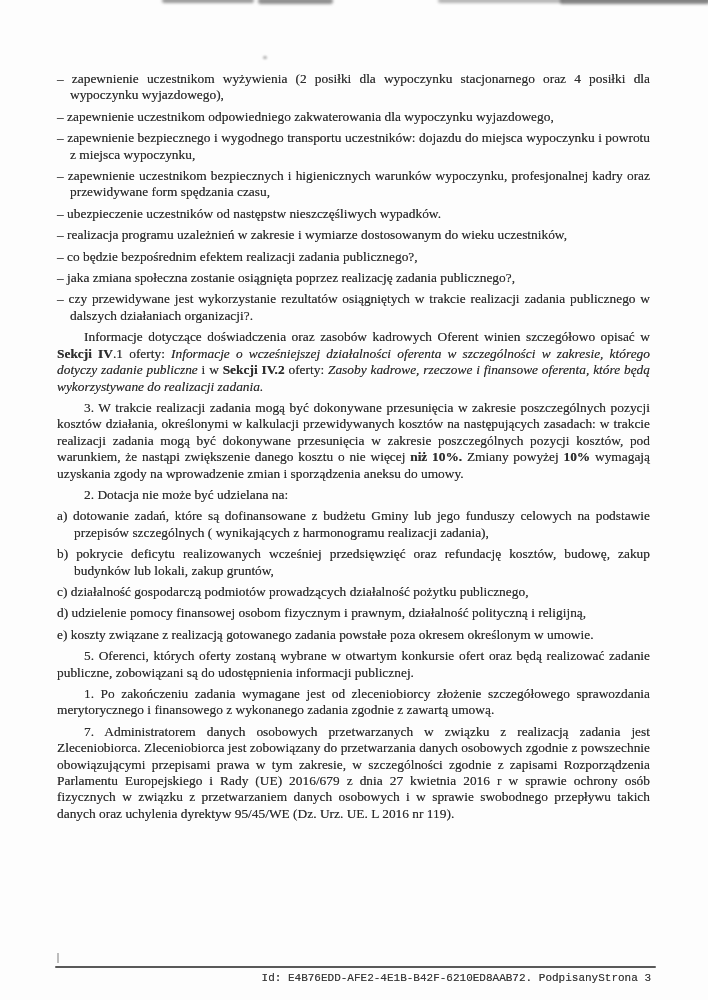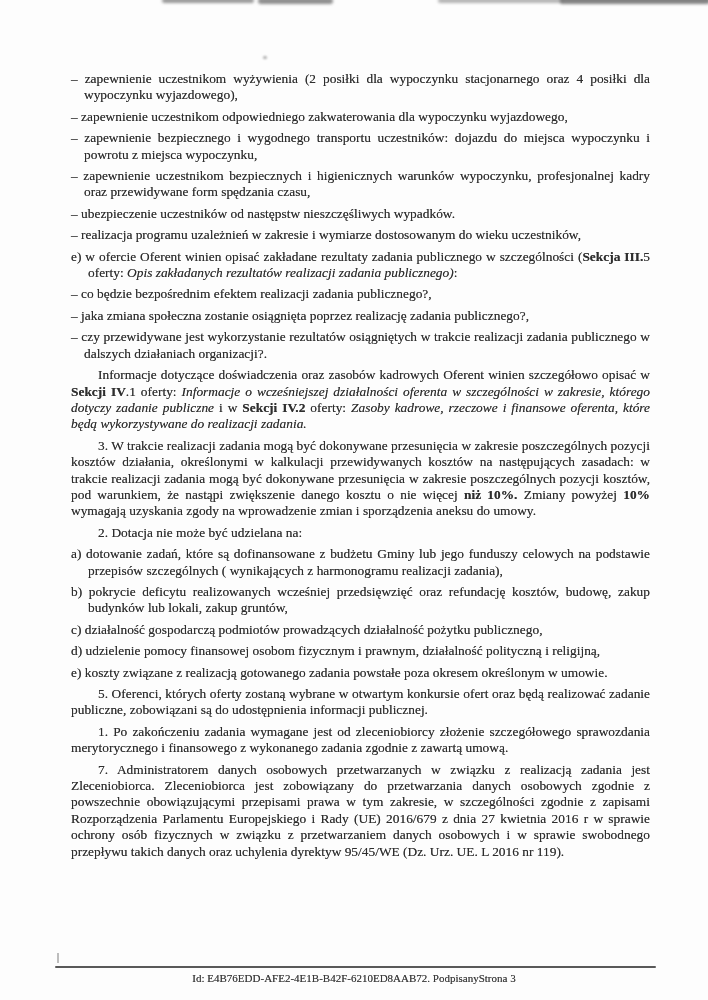--- a/index.html
+++ b/index.html
@@ -18,21 +18,21 @@
 
   .content {
     position: absolute;
     left: 57px;
     top: 71px;
     width: 593px;
     font-size: 13.4px;
     line-height: 16.4px;
     text-align: justify;
   }
-  p.blk { margin: 0 0 5px 14px; }
+  p.blk { margin: 0 0 5px 0; }
   p.para { text-indent: 27px; }
   p.dash { padding-left: 13px; text-indent: -13px; }
   p.lettered { padding-left: 17px; text-indent: -17px; }
   p.heading { font-weight: bold; margin-top: 4px; text-align: left; }
   p.heading .marker { margin-right: 8px; }
   .b { font-weight: bold; }
   .i { font-style: italic; }
 
   
   .footer-rule {
@@ -43,24 +43,25 @@
     height: 2px;
     background: rgba(60,60,60,0.85);
     border-radius: 1px;
   }
   .footer {
     position: absolute;
     left: 57px;
     top: 971px;
     width: 594px;
     display: flex;
-    justify-content: center;
+    justify-content: flex-end;
     font-size: 11px;
     line-height: 14px;
     color: #3a3a3a;
+    font-family: Liberation Mono, monospace;
   }
 
   
   .smudge { position: absolute; border-radius: 3px; filter: blur(1.6px); }
   .smudge.s1 { left: 162px; top: -2px; width: 92px;  height: 5px; background: #777; opacity: .75; }
   .smudge.s2 { left: 258px; top: -2px; width: 75px;  height: 6px; background: #5f5f5f; opacity: .7; }
   .smudge.s3 { left: 438px; top: -2px; width: 125px; height: 5px; background: #8d8d8d; opacity: .65; }
   .smudge.s4 { left: 560px; top: -3px; width: 150px; height: 7px; background: #636363; opacity: .8; }
   .speck {
     position: absolute; left: 263px; top: 56px;
@@ -85,21 +86,20 @@
   <div class="speck"></div>
   <div class="mark-footer"></div>
 
   <div class="content">
       <p class="blk dash"><span class="marker">– </span><span>zapewnienie uczestnikom wyżywienia (2 posiłki dla wypoczynku stacjonarnego oraz 4 posiłki dla wypoczynku wyjazdowego),</span></p>
       <p class="blk dash"><span class="marker">– </span><span>zapewnienie uczestnikom odpowiedniego zakwaterowania dla wypoczynku wyjazdowego,</span></p>
       <p class="blk dash"><span class="marker">– </span><span>zapewnienie bezpiecznego i wygodnego transportu uczestników: dojazdu do miejsca wypoczynku i powrotu z miejsca wypoczynku,</span></p>
       <p class="blk dash"><span class="marker">– </span><span>zapewnienie uczestnikom bezpiecznych i higienicznych warunków wypoczynku, profesjonalnej kadry oraz przewidywane form spędzania czasu,</span></p>
       <p class="blk dash"><span class="marker">– </span><span>ubezpieczenie uczestników od następstw nieszczęśliwych wypadków.</span></p>
       <p class="blk dash"><span class="marker">– </span><span>realizacja programu uzależnień w zakresie i wymiarze dostosowanym do wieku uczestników,</span></p>
-      <p class="blk lettered"><span class="marker">e) </span><span>w ofercie Oferent winien opisać zakładane rezultaty zadania publicznego w szczególności (</span><span class="b">Sekcja III.</span><span>5 oferty: </span><span class="i">Opis zakładanych rezultatów realizacji zadania publicznego)</span><span>:</span></p>
       <p class="blk dash"><span class="marker">– </span><span>co będzie bezpośrednim efektem realizacji zadania publicznego?,</span></p>
       <p class="blk dash"><span class="marker">– </span><span>jaka zmiana społeczna zostanie osiągnięta poprzez realizację zadania publicznego?,</span></p>
       <p class="blk dash"><span class="marker">– </span><span>czy przewidywane jest wykorzystanie rezultatów osiągniętych w trakcie realizacji zadania publicznego w dalszych działaniach organizacji?.</span></p>
       <p class="blk para"><span>Informacje dotyczące doświadczenia oraz zasobów kadrowych Oferent winien szczegółowo opisać w </span><span class="b">Sekcji IV</span><span>.1 oferty: </span><span class="i">Informacje o wcześniejszej działalności oferenta w szczególności w zakresie, którego dotyczy zadanie publiczne</span><span> i w </span><span class="b">Sekcji IV.2</span><span> oferty: </span><span class="i">Zasoby kadrowe, rzeczowe i finansowe oferenta, które będą wykorzystywane do realizacji zadania.</span></p>
       <p class="blk para"><span>3. W trakcie realizacji zadania mogą być dokonywane przesunięcia w zakresie poszczególnych pozycji kosztów działania, określonymi w kalkulacji przewidywanych kosztów na następujących zasadach: w trakcie realizacji zadania mogą być dokonywane przesunięcia w zakresie poszczególnych pozycji kosztów, pod warunkiem, że nastąpi zwiększenie danego kosztu o nie więcej </span><span class="b">niż 10%.</span><span> Zmiany powyżej </span><span class="b">10%</span><span> wymagają uzyskania zgody na wprowadzenie zmian i sporządzenia aneksu do umowy.</span></p>
       <p class="blk para"><span>2. Dotacja nie może być udzielana na:</span></p>
       <p class="blk lettered"><span class="marker">a) </span><span>dotowanie zadań, które są dofinansowane z budżetu Gminy lub jego funduszy celowych na podstawie przepisów szczególnych ( wynikających z harmonogramu realizacji zadania),</span></p>
       <p class="blk lettered"><span class="marker">b) </span><span>pokrycie deficytu realizowanych wcześniej przedsięwzięć oraz refundację kosztów, budowę, zakup budynków lub lokali, zakup gruntów,</span></p>
       <p class="blk lettered"><span class="marker">c) </span><span>działalność gospodarczą podmiotów prowadzących działalność pożytku publicznego,</span></p>
       <p class="blk lettered"><span class="marker">d) </span><span>udzielenie pomocy finansowej osobom fizycznym i prawnym, działalność polityczną i religijną,</span></p>

